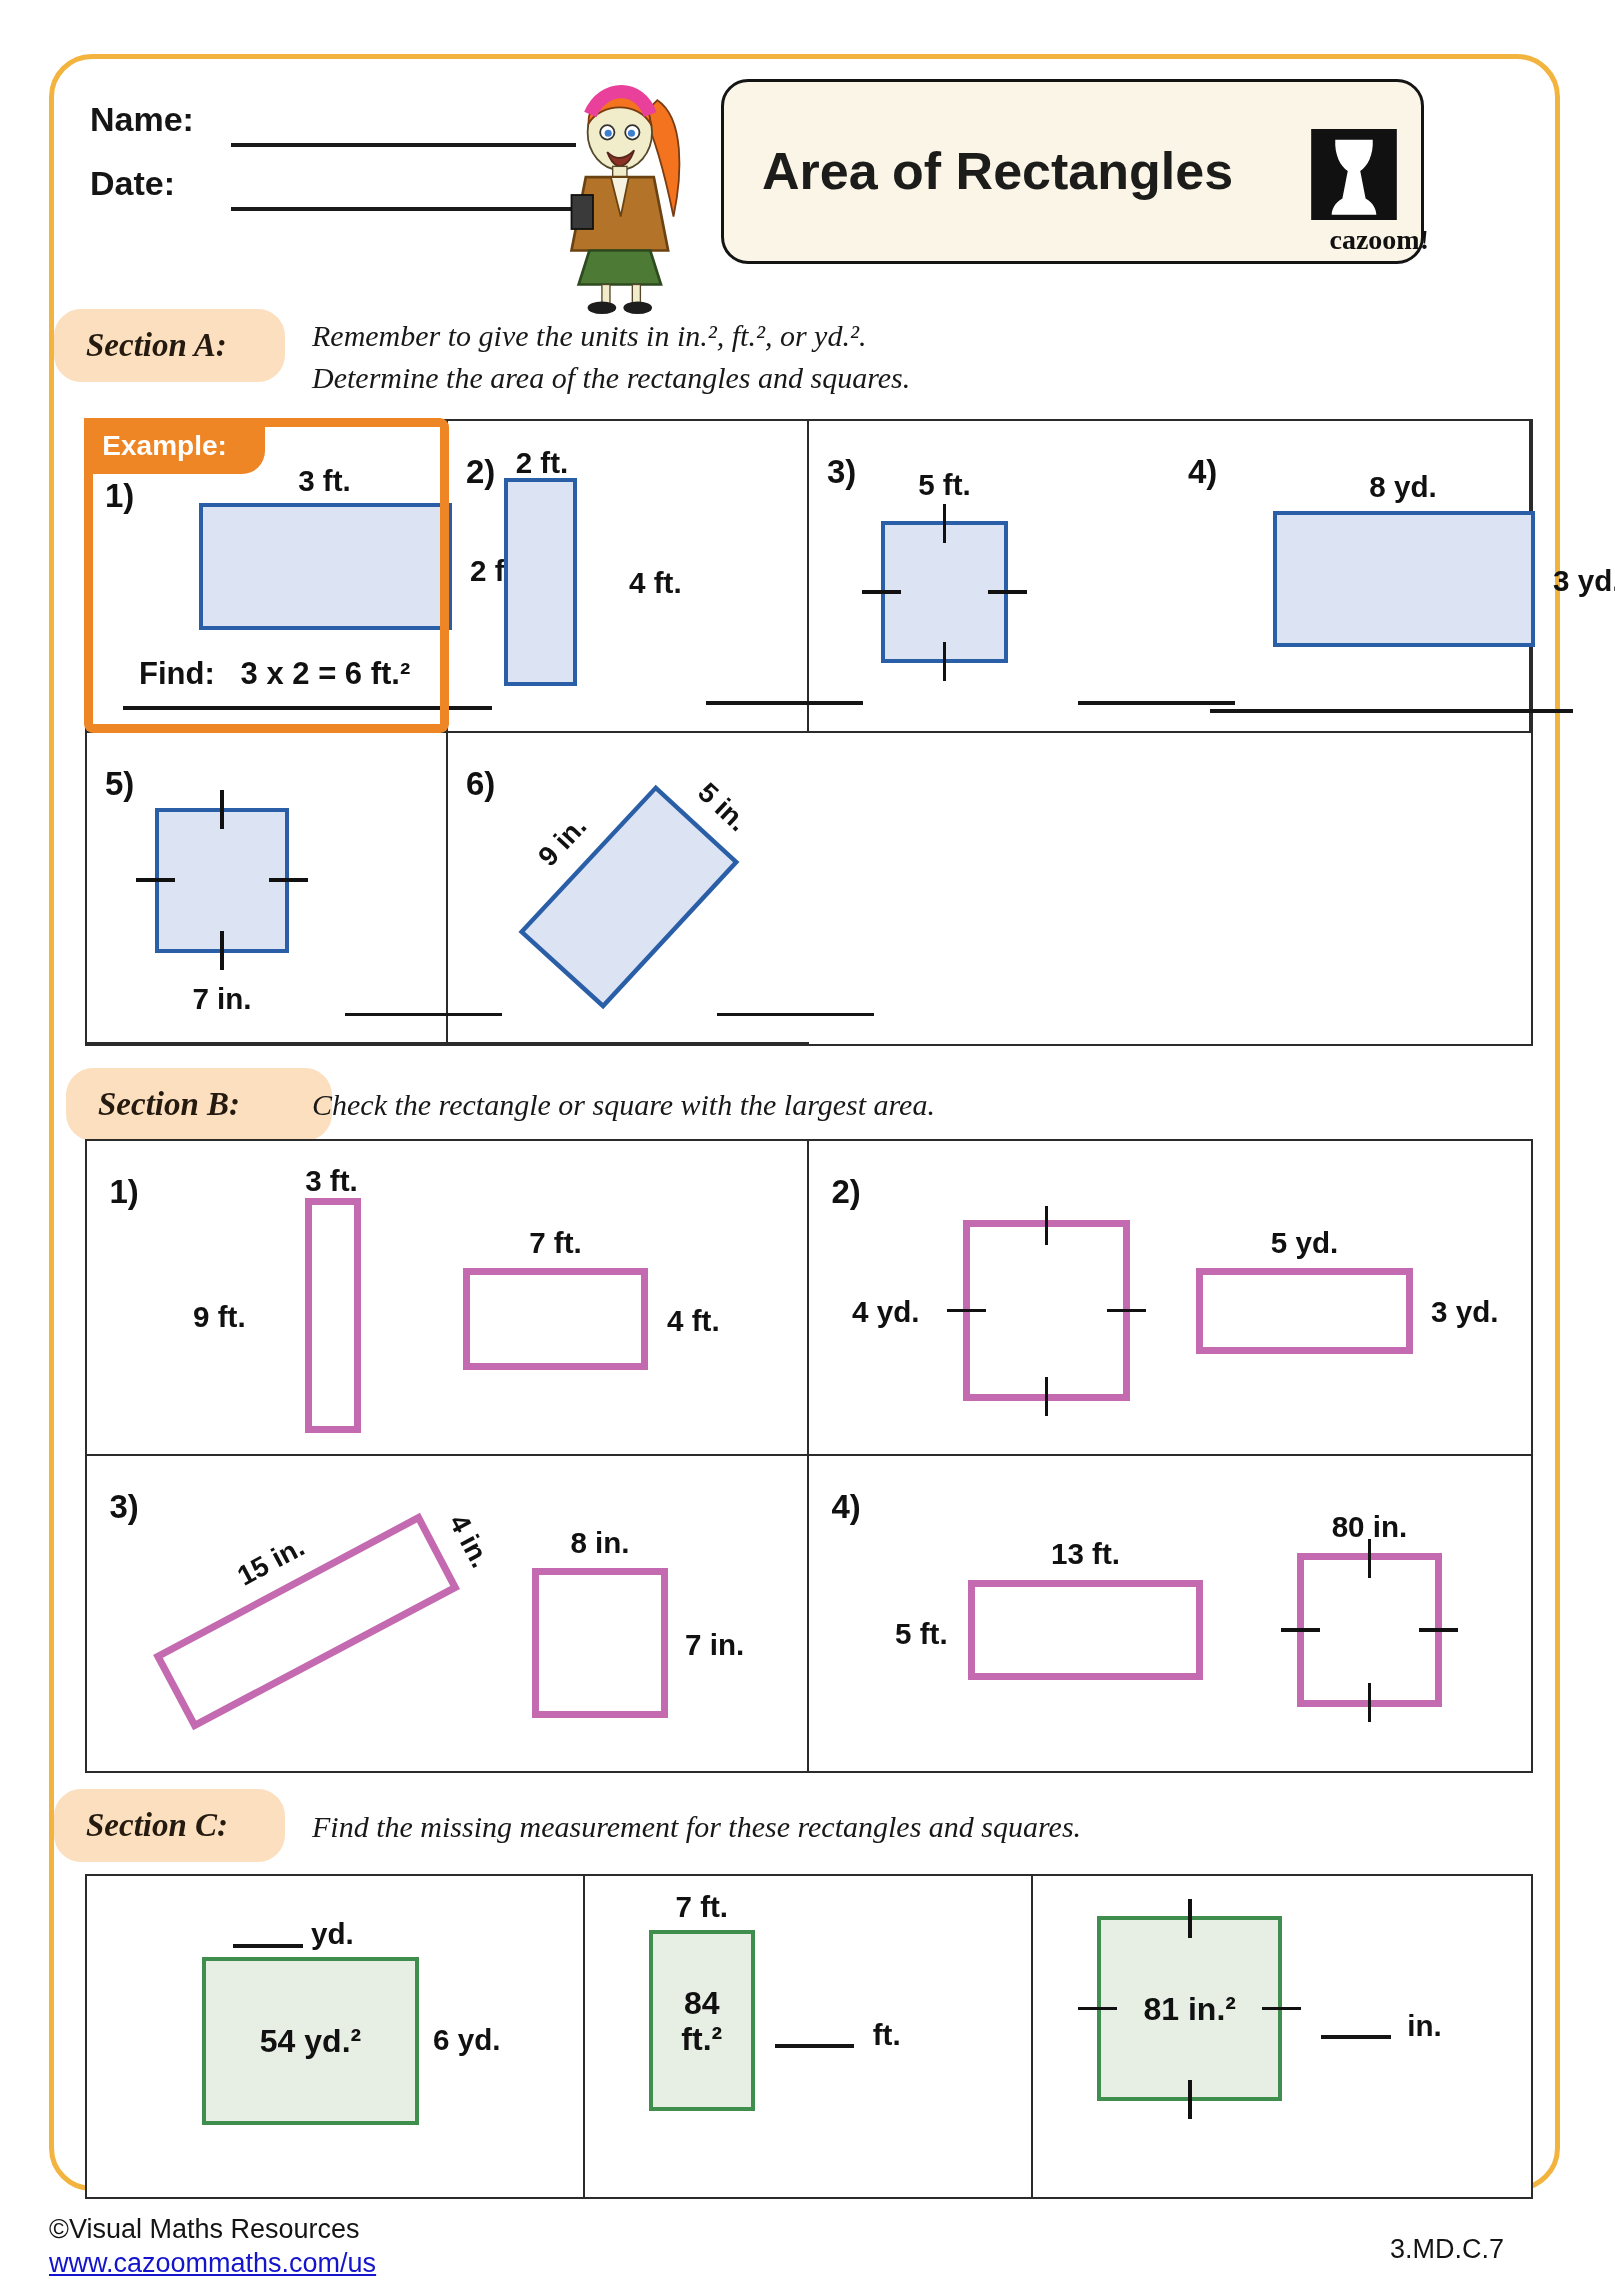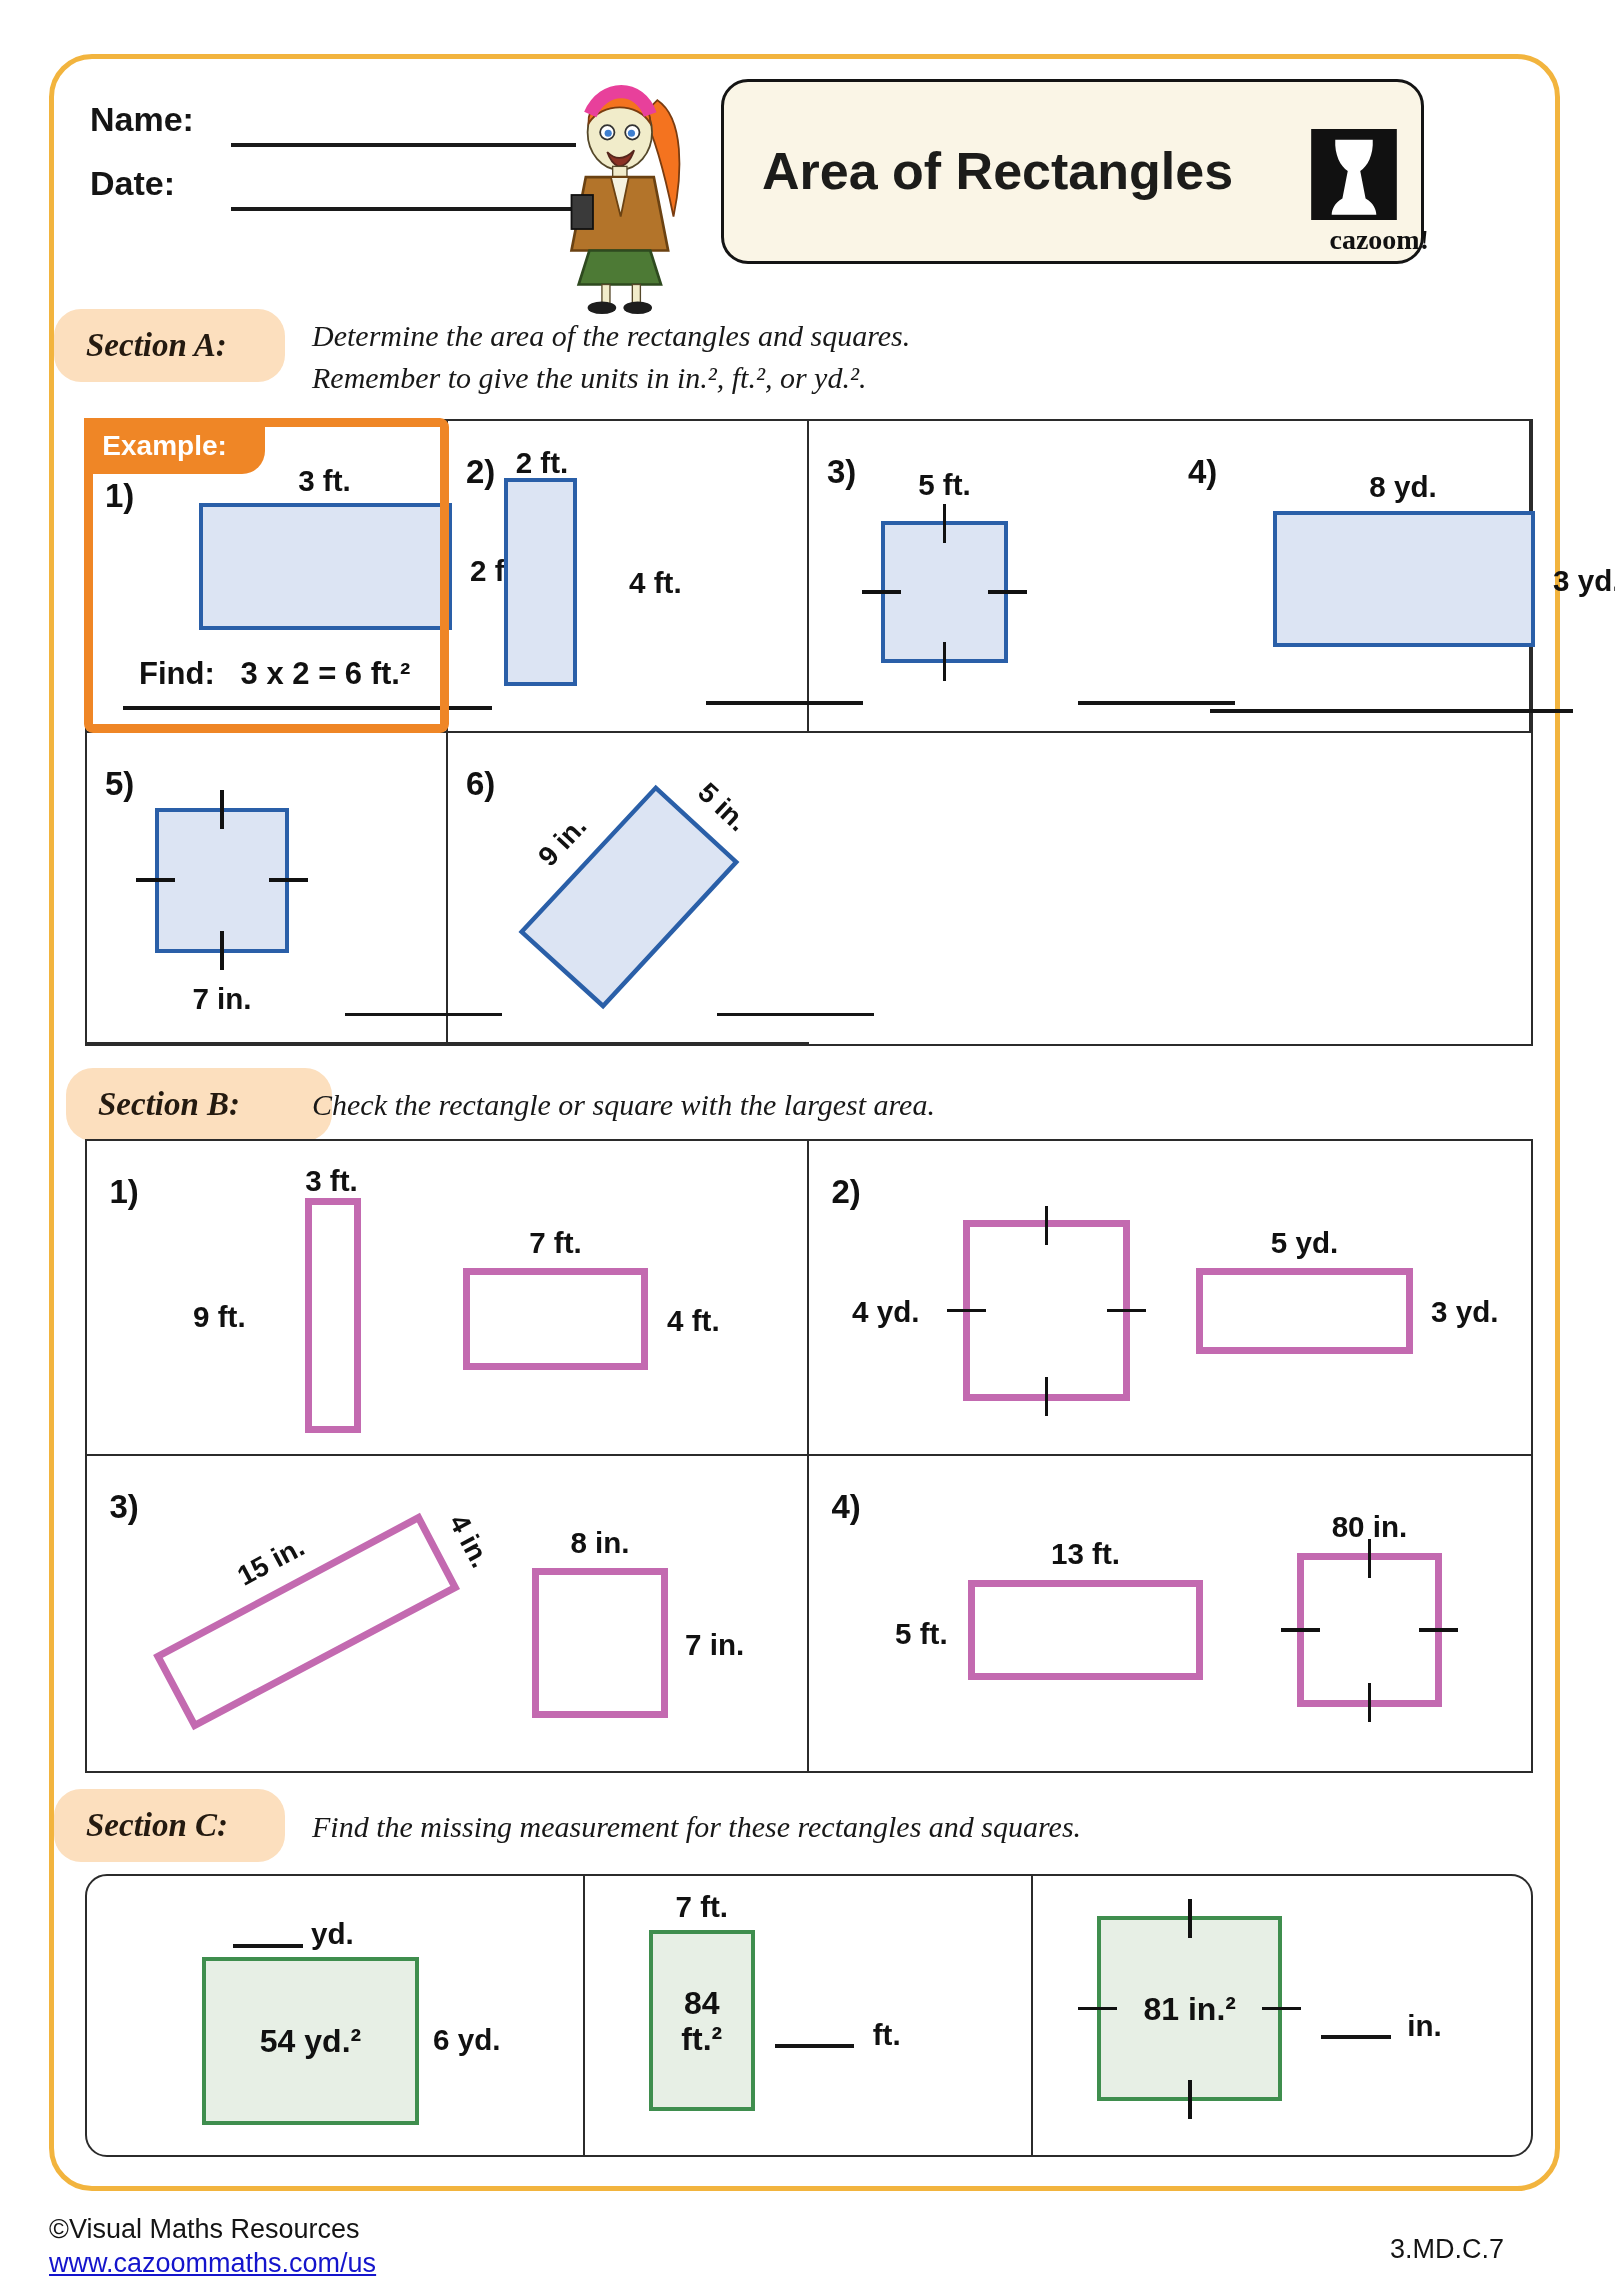--- a/index.html
+++ b/index.html
@@ -93,22 +93,22 @@
       <rect x="0" y="0" width="96" height="102" fill="#111"></rect>
       <path d="M27,12 h42 c1,17 -6,30 -14,35 l6,31 c9,5 12,13 12,18 h-50 c0,-5 3,-13 12,-18 l6,-31 c-8,-5 -15,-18 -14,-35 z" fill="#ffffff"></path>
     </svg>
     <div class="brandtxt">cazoom!</div>
   </div>
 
   <div class="pill" style="left:54px;top:309px;width:231px;">
     <span>Section A:</span>
   </div>
   <div class="instr" style="left:312px;top:315px;">
+    <div>Remember to give the units in in.², ft.², or yd.².</div>
     <div>Determine the area of the rectangles and squares.</div>
-    <div>Remember to give the units in in.², ft.², or yd.².</div>
   </div>
 
   <div class="wtable" style="left:85px;top:419px;width:1448px;height:627px;grid-template-columns:1fr 1fr 1fr 1fr;grid-template-rows:1fr 1fr;">
 
     <div class="wcell">
       <div class="exborder"></div>
       <div class="extab">Example:</div>
       <div class="num" style="left:18px;top:56px;">1)</div>
       <div class="lbl ctr" style="left:112px;top:43px;width:251px;">3 ft.</div>
       <div class="shape blue" style="left:112px;top:82px;width:253px;height:127px;"></div>
@@ -231,21 +231,21 @@
     </div>
   </div>
 
   <div class="pill" style="left:54px;top:1789px;width:231px;">
     <span>Section C:</span>
   </div>
   <div class="instr" style="left:312px;top:1806px;">
     <div>Find the missing measurement for these rectangles and squares.</div>
   </div>
 
-  <div class="wtable" style="left:85px;top:1874px;width:1448px;height:283px;grid-template-columns:1.11fr 1fr 1.11fr;grid-template-rows:1fr;border-radius:22px;">
+  <div class="wtable" style="left:85px;top:1874px;width:1448px;height:325px;grid-template-columns:1.11fr 1fr 1.11fr;grid-template-rows:1fr;">
 
     <div class="wcell lastrow">
       <div class="ansline" style="left:146px;top:68px;width:70px;"></div>
       <div class="lbl" style="left:224px;top:41px;">yd.</div>
       <div class="shape green" style="left:115px;top:81px;width:217px;height:168px;"></div>
       <div class="greenarea" style="left:115px;top:81px;width:217px;height:168px;">54 yd.²</div>
       <div class="lbl" style="left:346px;top:147px;">6 yd.</div>
     </div>
 
     <div class="wcell lastrow">

